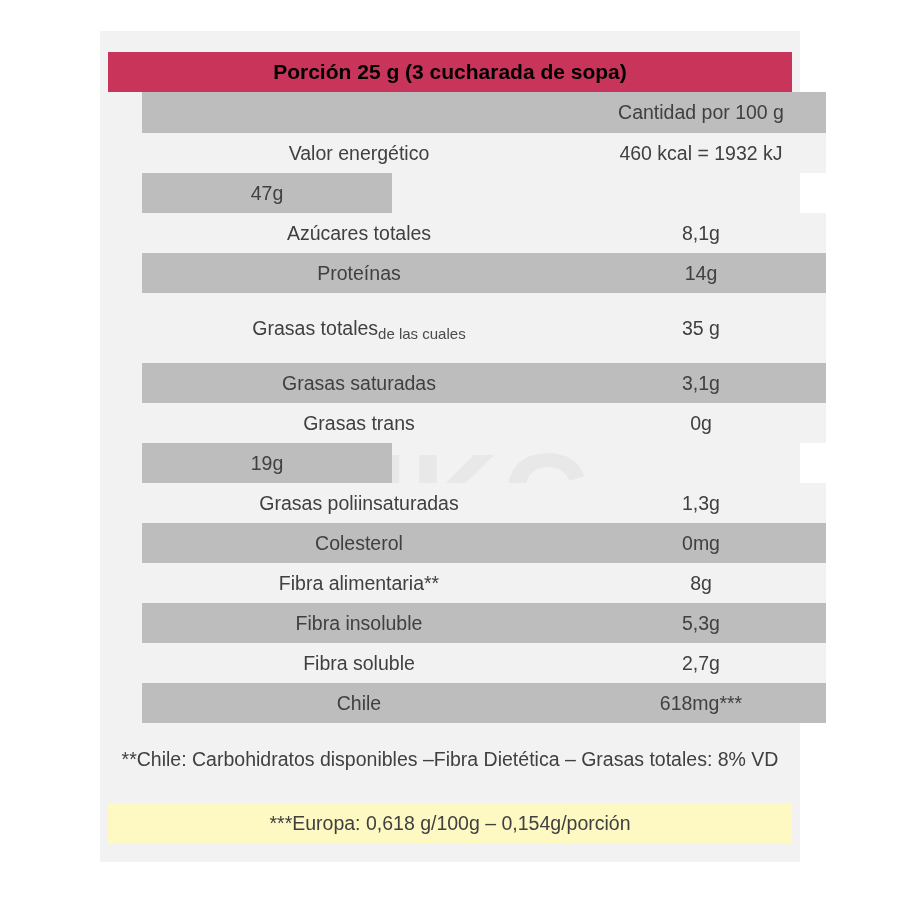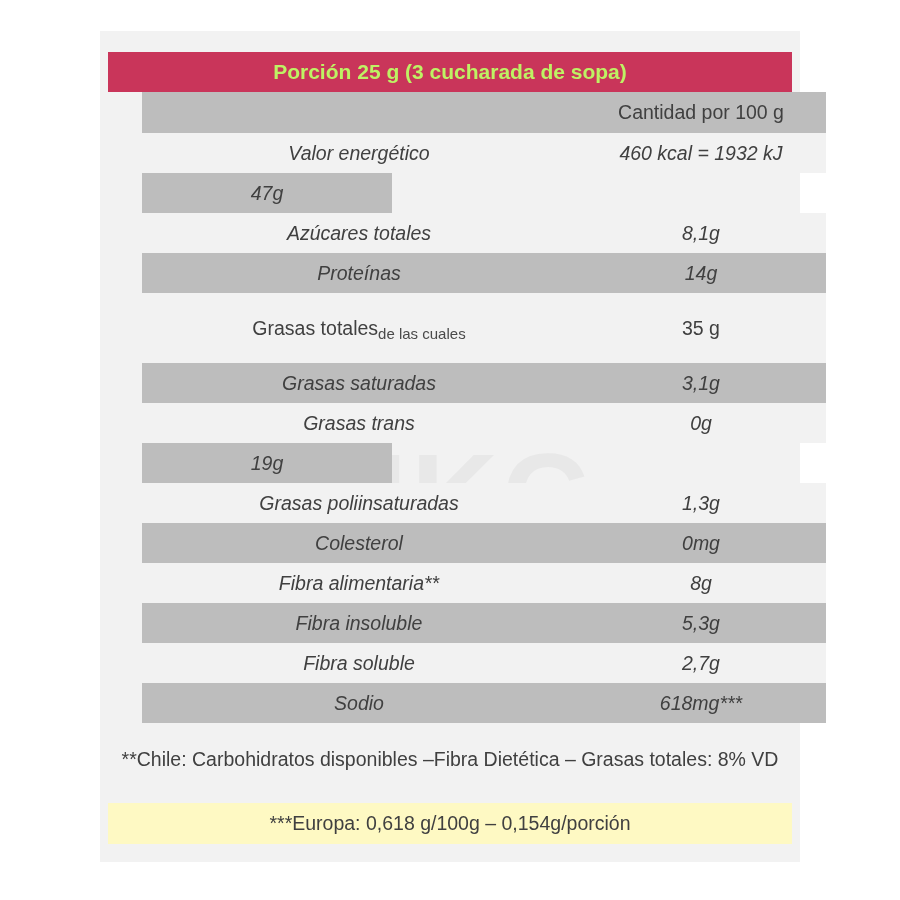--- a/index.html
+++ b/index.html
@@ -84,33 +84,33 @@
   .cell-value { width: 250px; flex: 0 0 250px; }
 
   .row.grey .cell-label,
   .row.grey .cell-value { background: #bdbdbd; }
 
   .row.white .cell-label,
   .row.white .cell-value { background: #f2f2f2; }
 
   .r-header {
     background: #c9355a;
-    color: #bef264;
+    color: #000000;
     font-weight: bold;
     font-size: 21px;
     height: 40px;
     display: flex;
     align-items: center;
     justify-content: center;
     width: 684px;
     text-align: center;
   }
 
   .h38 .cell-label, .h38 .cell-value { height: 41px; }
-  .h42 .cell-label, .h42 .cell-value { height: 40px; font-style: italic; }
+  .h42 .cell-label, .h42 .cell-value { height: 40px; }
 
   
   .row.tall .cell-label,
   .row.tall .cell-value { height: 70px; }
 
   .label-stack {
     display: flex;
     align-items: center;
     justify-content: center;
     line-height: 1.15;
@@ -219,21 +219,21 @@
       <div class="cell-label">Fibra insoluble</div>
       <div class="cell-value">5,3g</div>
     </div>
 
     <div class="row white h42">
       <div class="cell-label">Fibra soluble</div>
       <div class="cell-value">2,7g</div>
     </div>
 
     <div class="row grey h42">
-      <div class="cell-label">Sodio</div>
+      <div class="cell-label">Chile</div>
       <div class="cell-value">618mg***</div>
     </div>
 
     <div class="note white">
       <span>**Chile: Carbohidratos disponibles –</span>
       <span>Fibra Dietética – Grasas totales: 8% VD</span>
     </div>
 
     <div class="spacer"></div>
 

